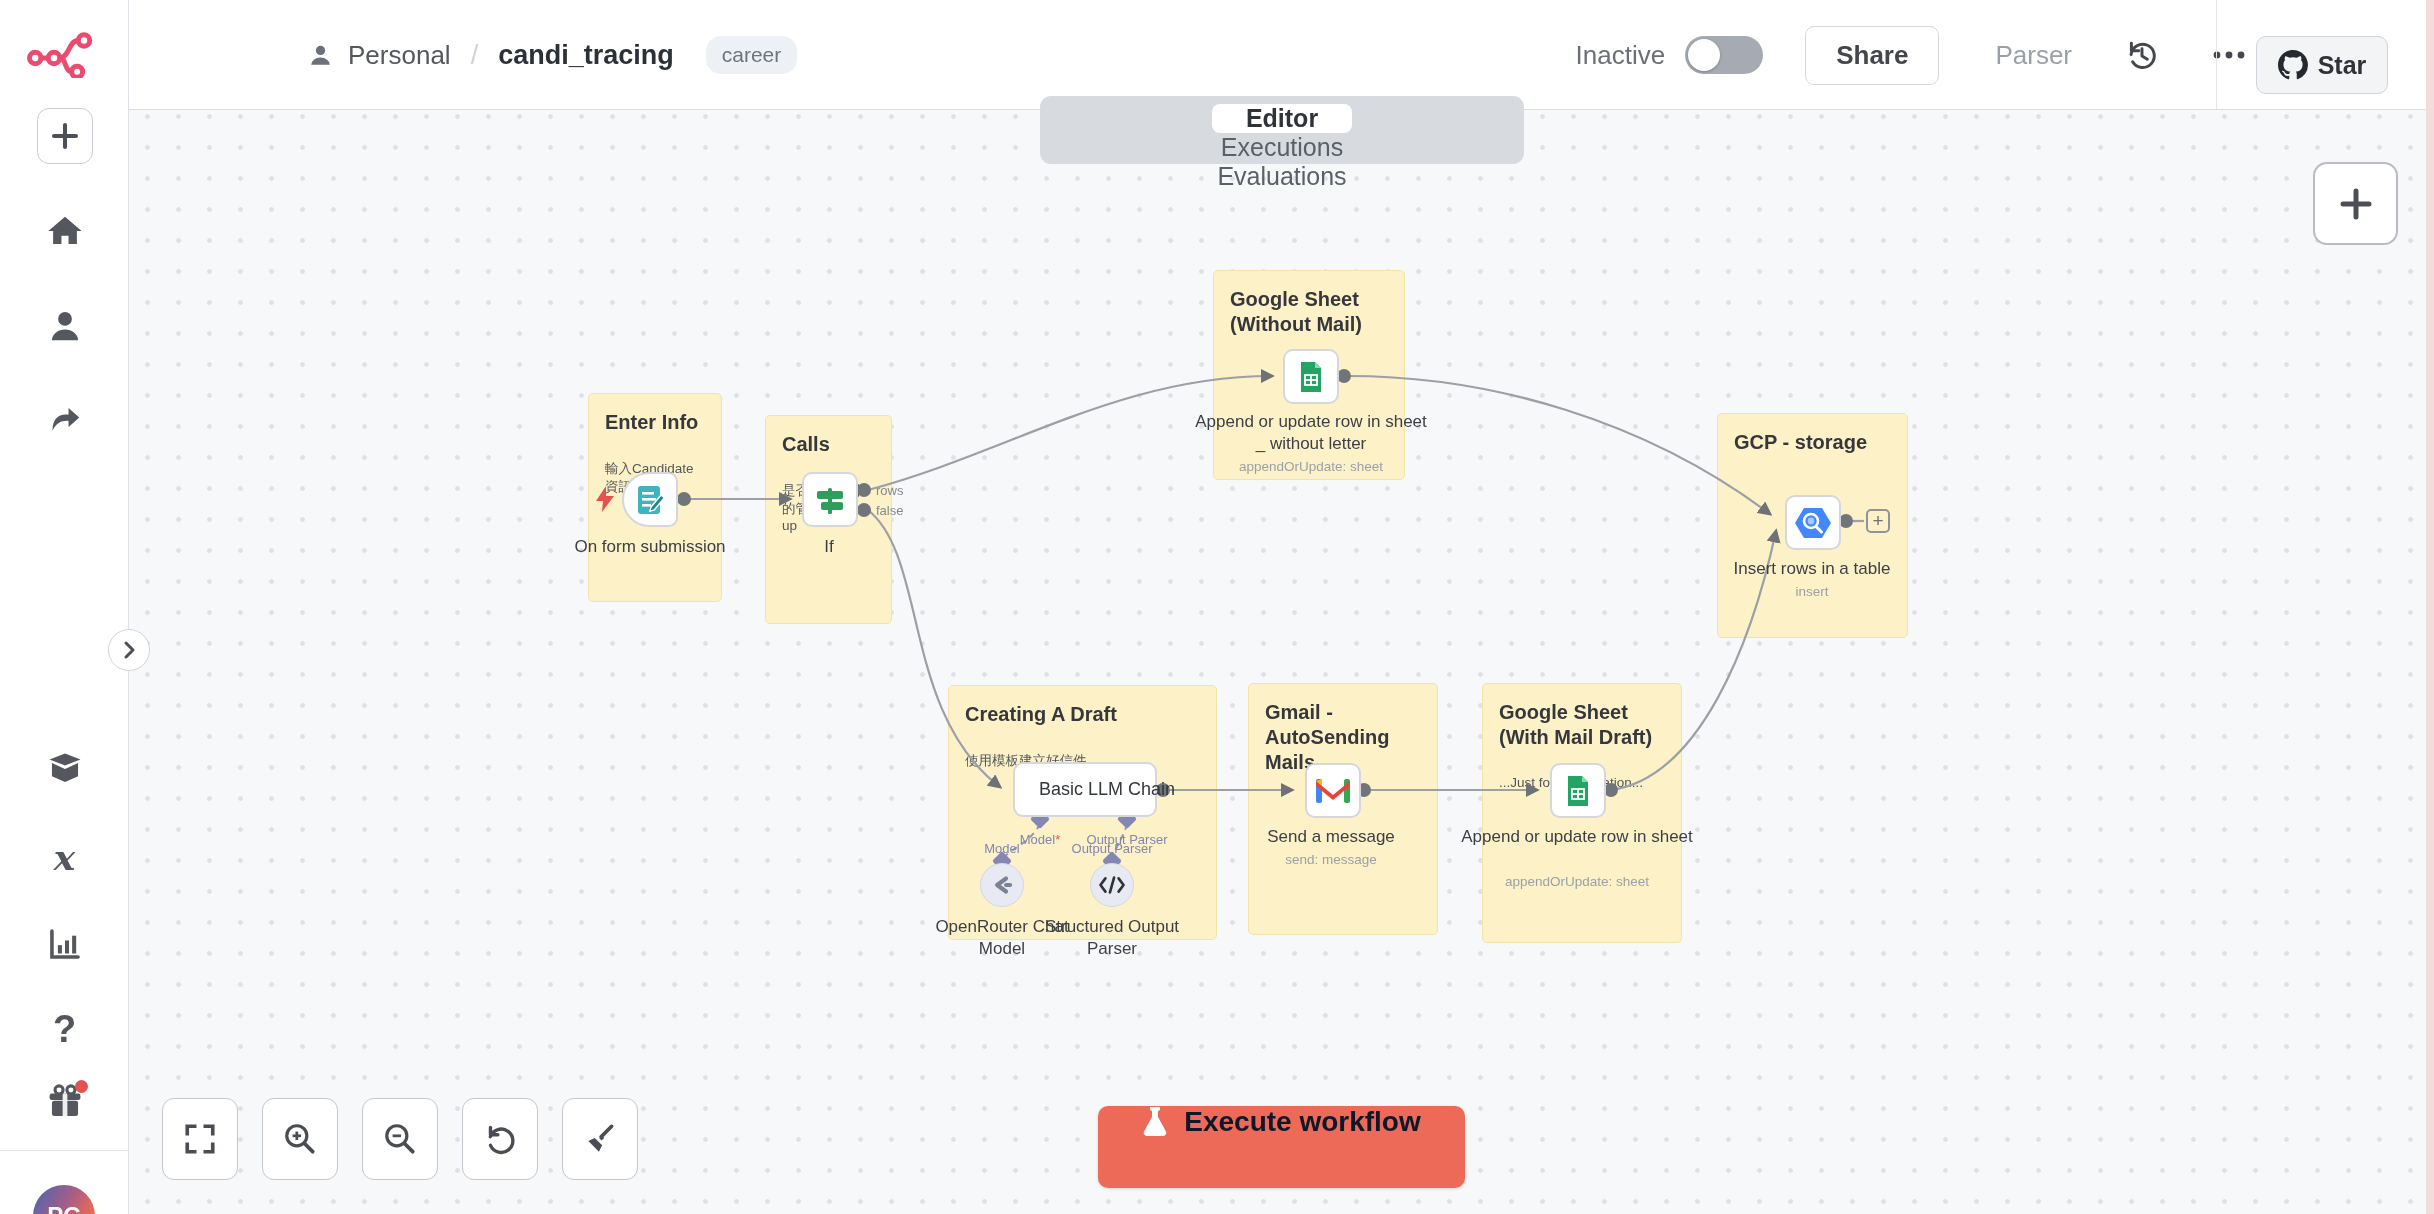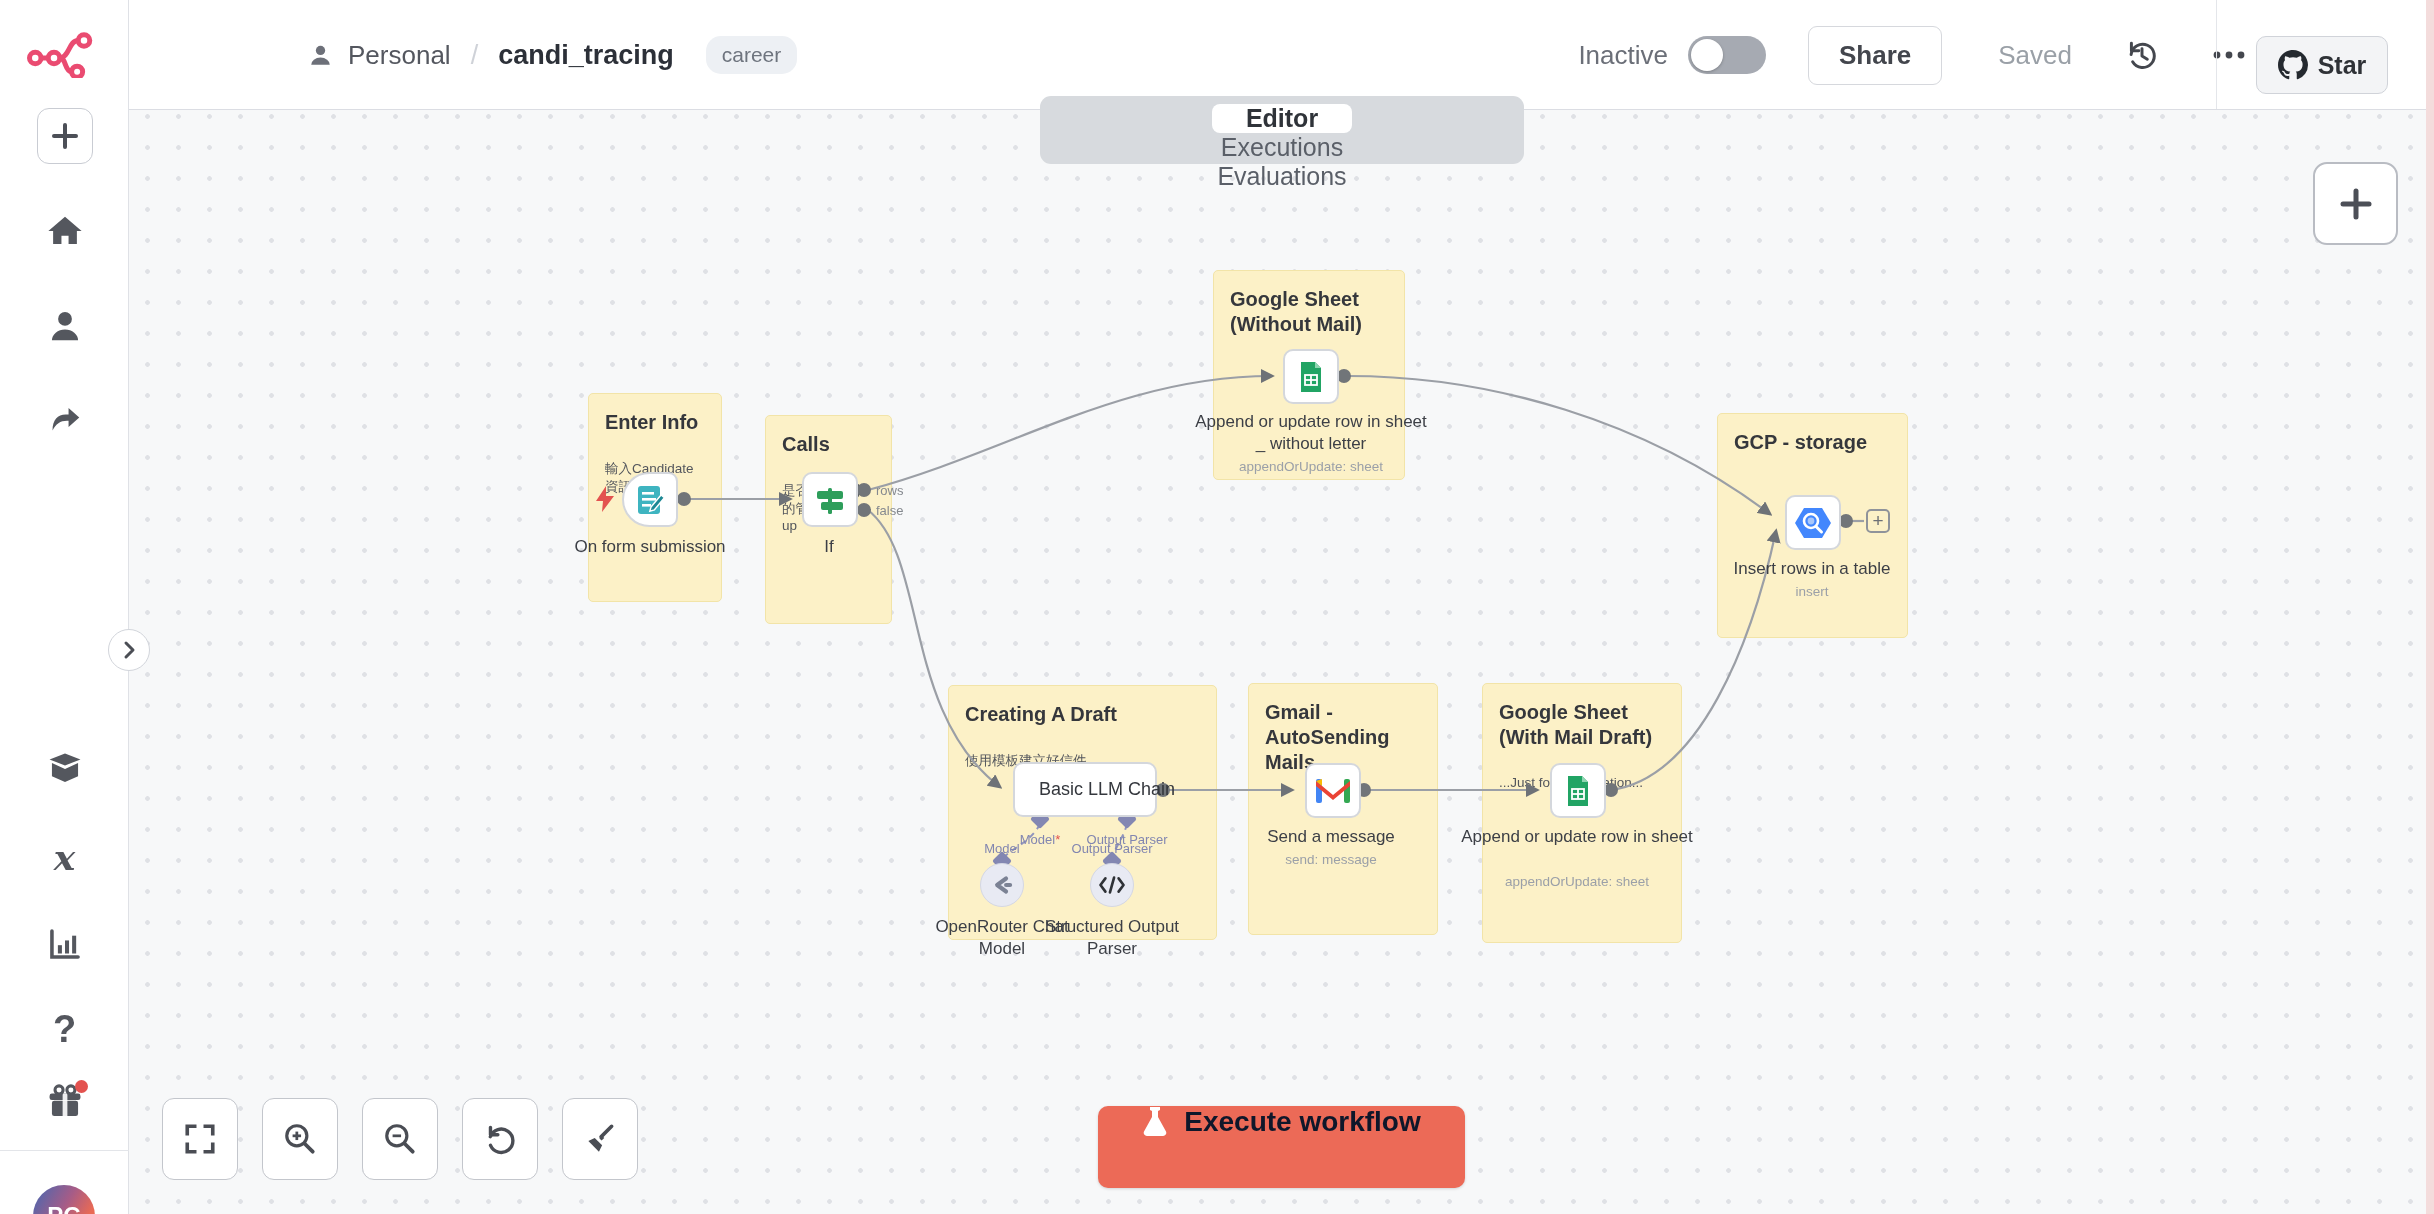--- a/index.html
+++ b/index.html
@@ -333,21 +333,21 @@
     <span class="bc-name">candi_tracing</span>
     <span class="bc-tag">career</span>
   </div>
 
   <div class="hdr-right" style="right:188px;">
     <span class="lbl-inactive">Inactive</span>
     <div class="toggle">
         <div class="knob"></div>
       </div>
     <button class="btn-share">Share</button>
-    <span class="lbl-saved">Saved</span>
+    <span class="lbl-saved">Parser</span>
     <span class="icon-btn">
       <svg width="36" height="36" viewBox="0 0 34 34">
         <path d="M7 6 v7 h7" fill="none" stroke="#44474e" stroke-width="2.8" stroke-linecap="round" stroke-linejoin="round"></path>
         <path d="M7.5 13 a11 11 0 1 1 -1 7" fill="none" stroke="#44474e" stroke-width="2.8" stroke-linecap="round" transform="rotate(-20 17 17)"></path>
         <path d="M17 11 v7 l5 3" fill="none" stroke="#44474e" stroke-width="2.8" stroke-linecap="round" stroke-linejoin="round"></path>
       </svg>
     </span>
     <span class="icon-btn">
       <svg width="34" height="12" viewBox="0 0 34 12">
         <circle cx="5" cy="6" r="3.4" fill="#44474e"></circle>

